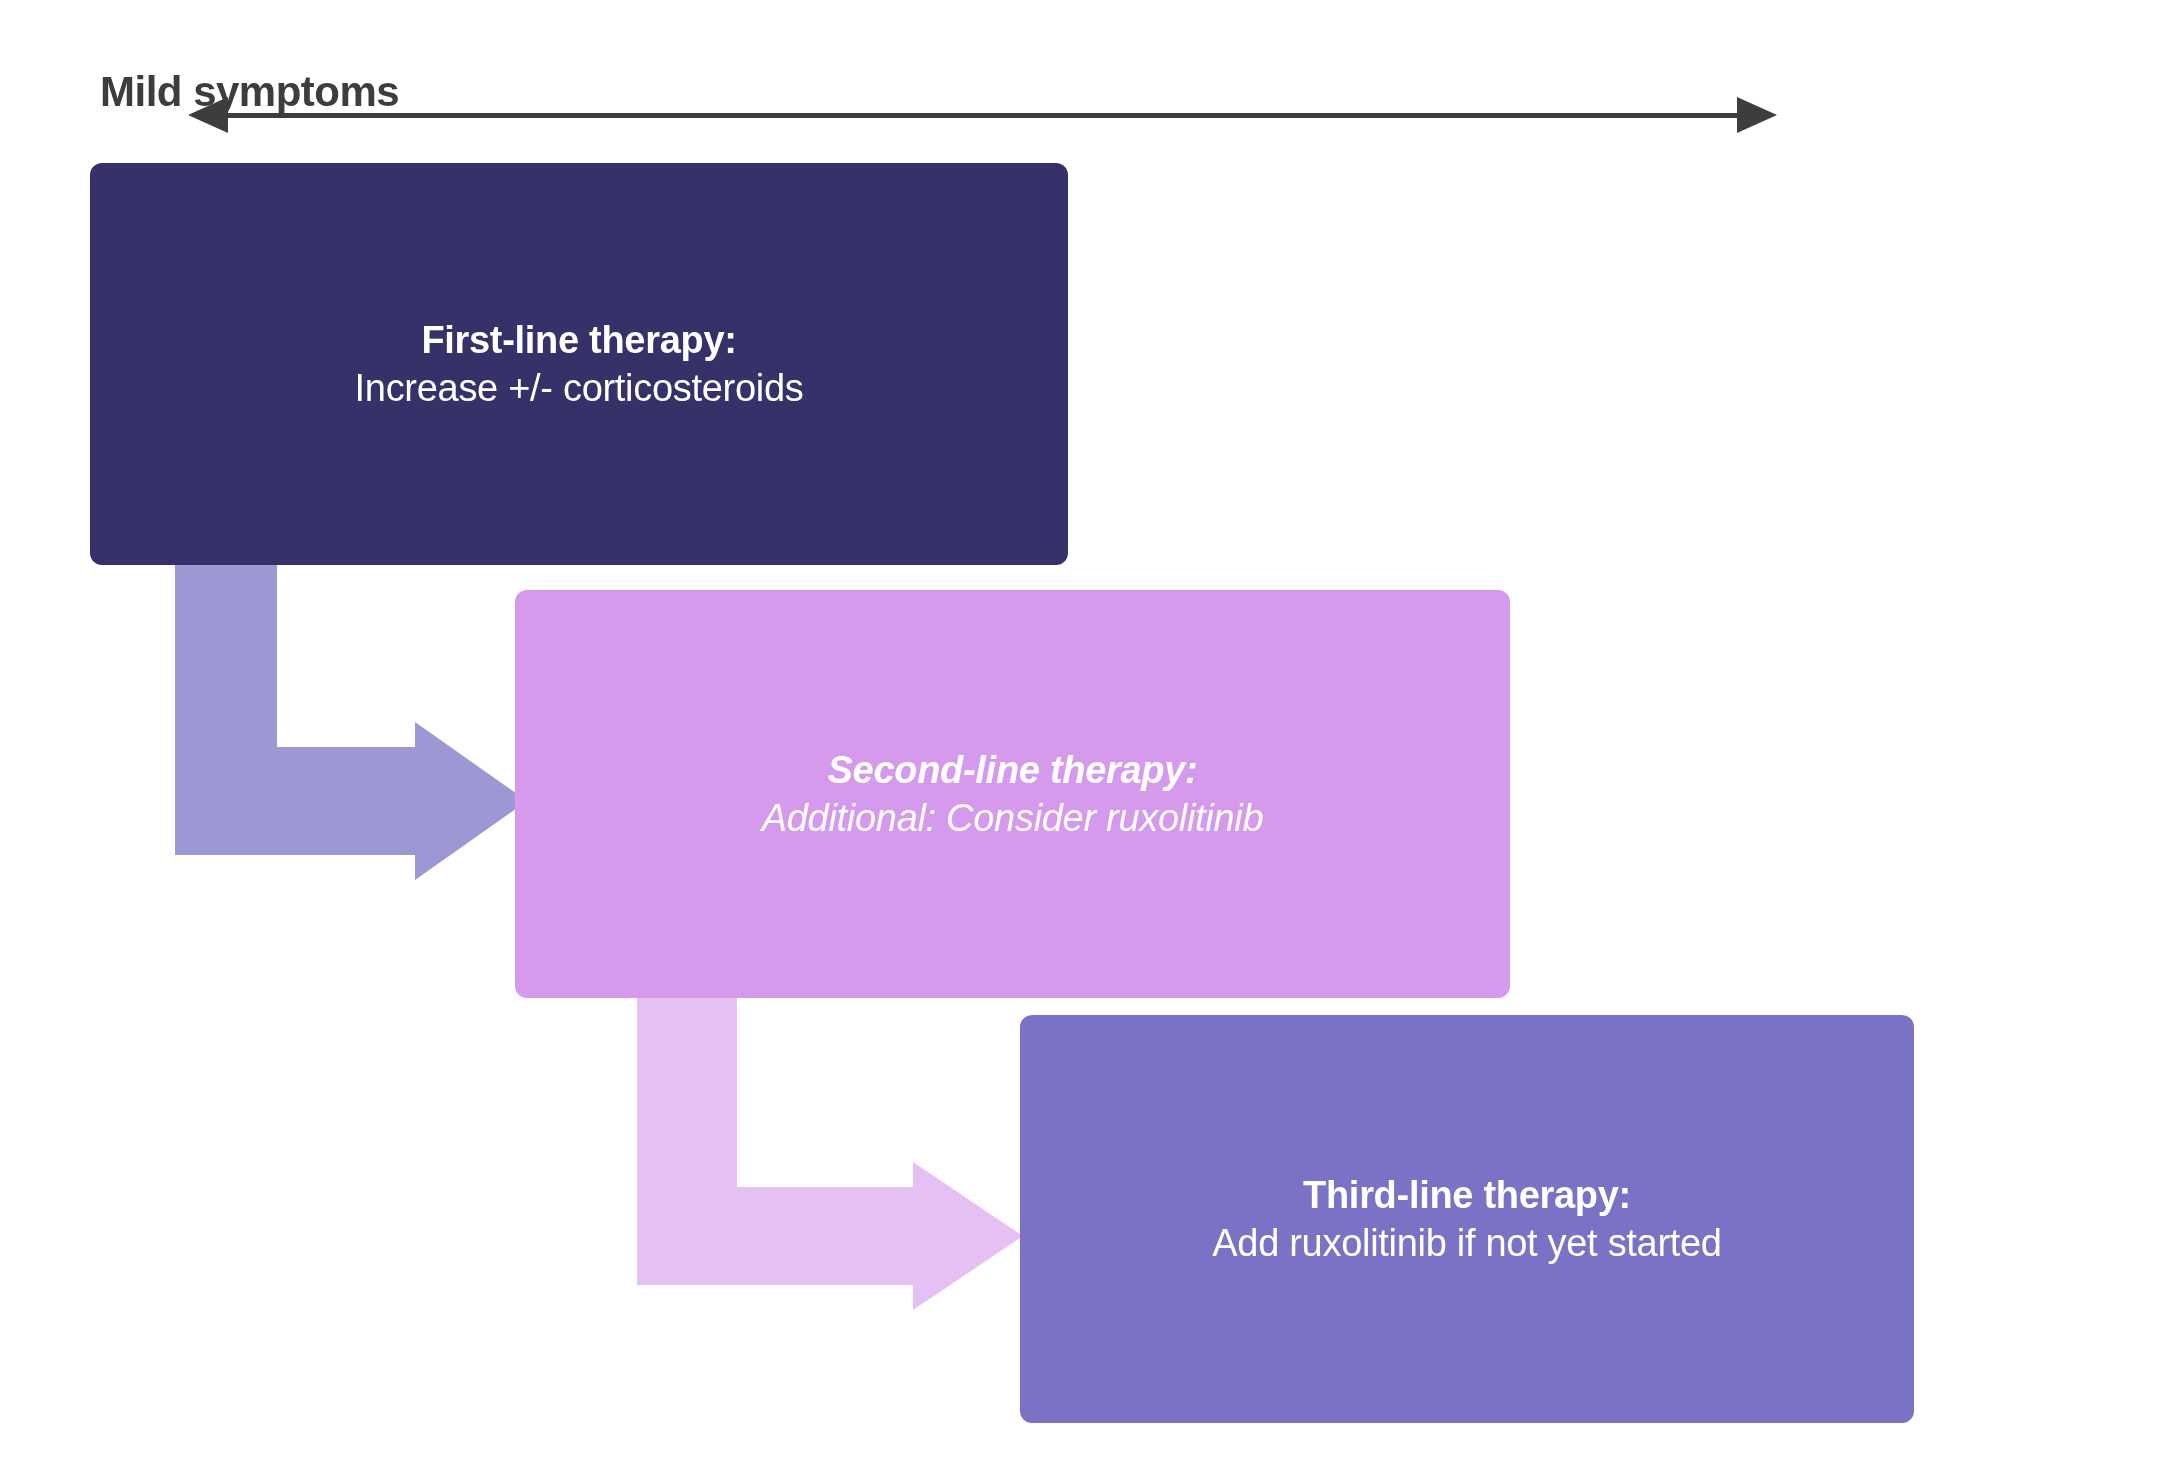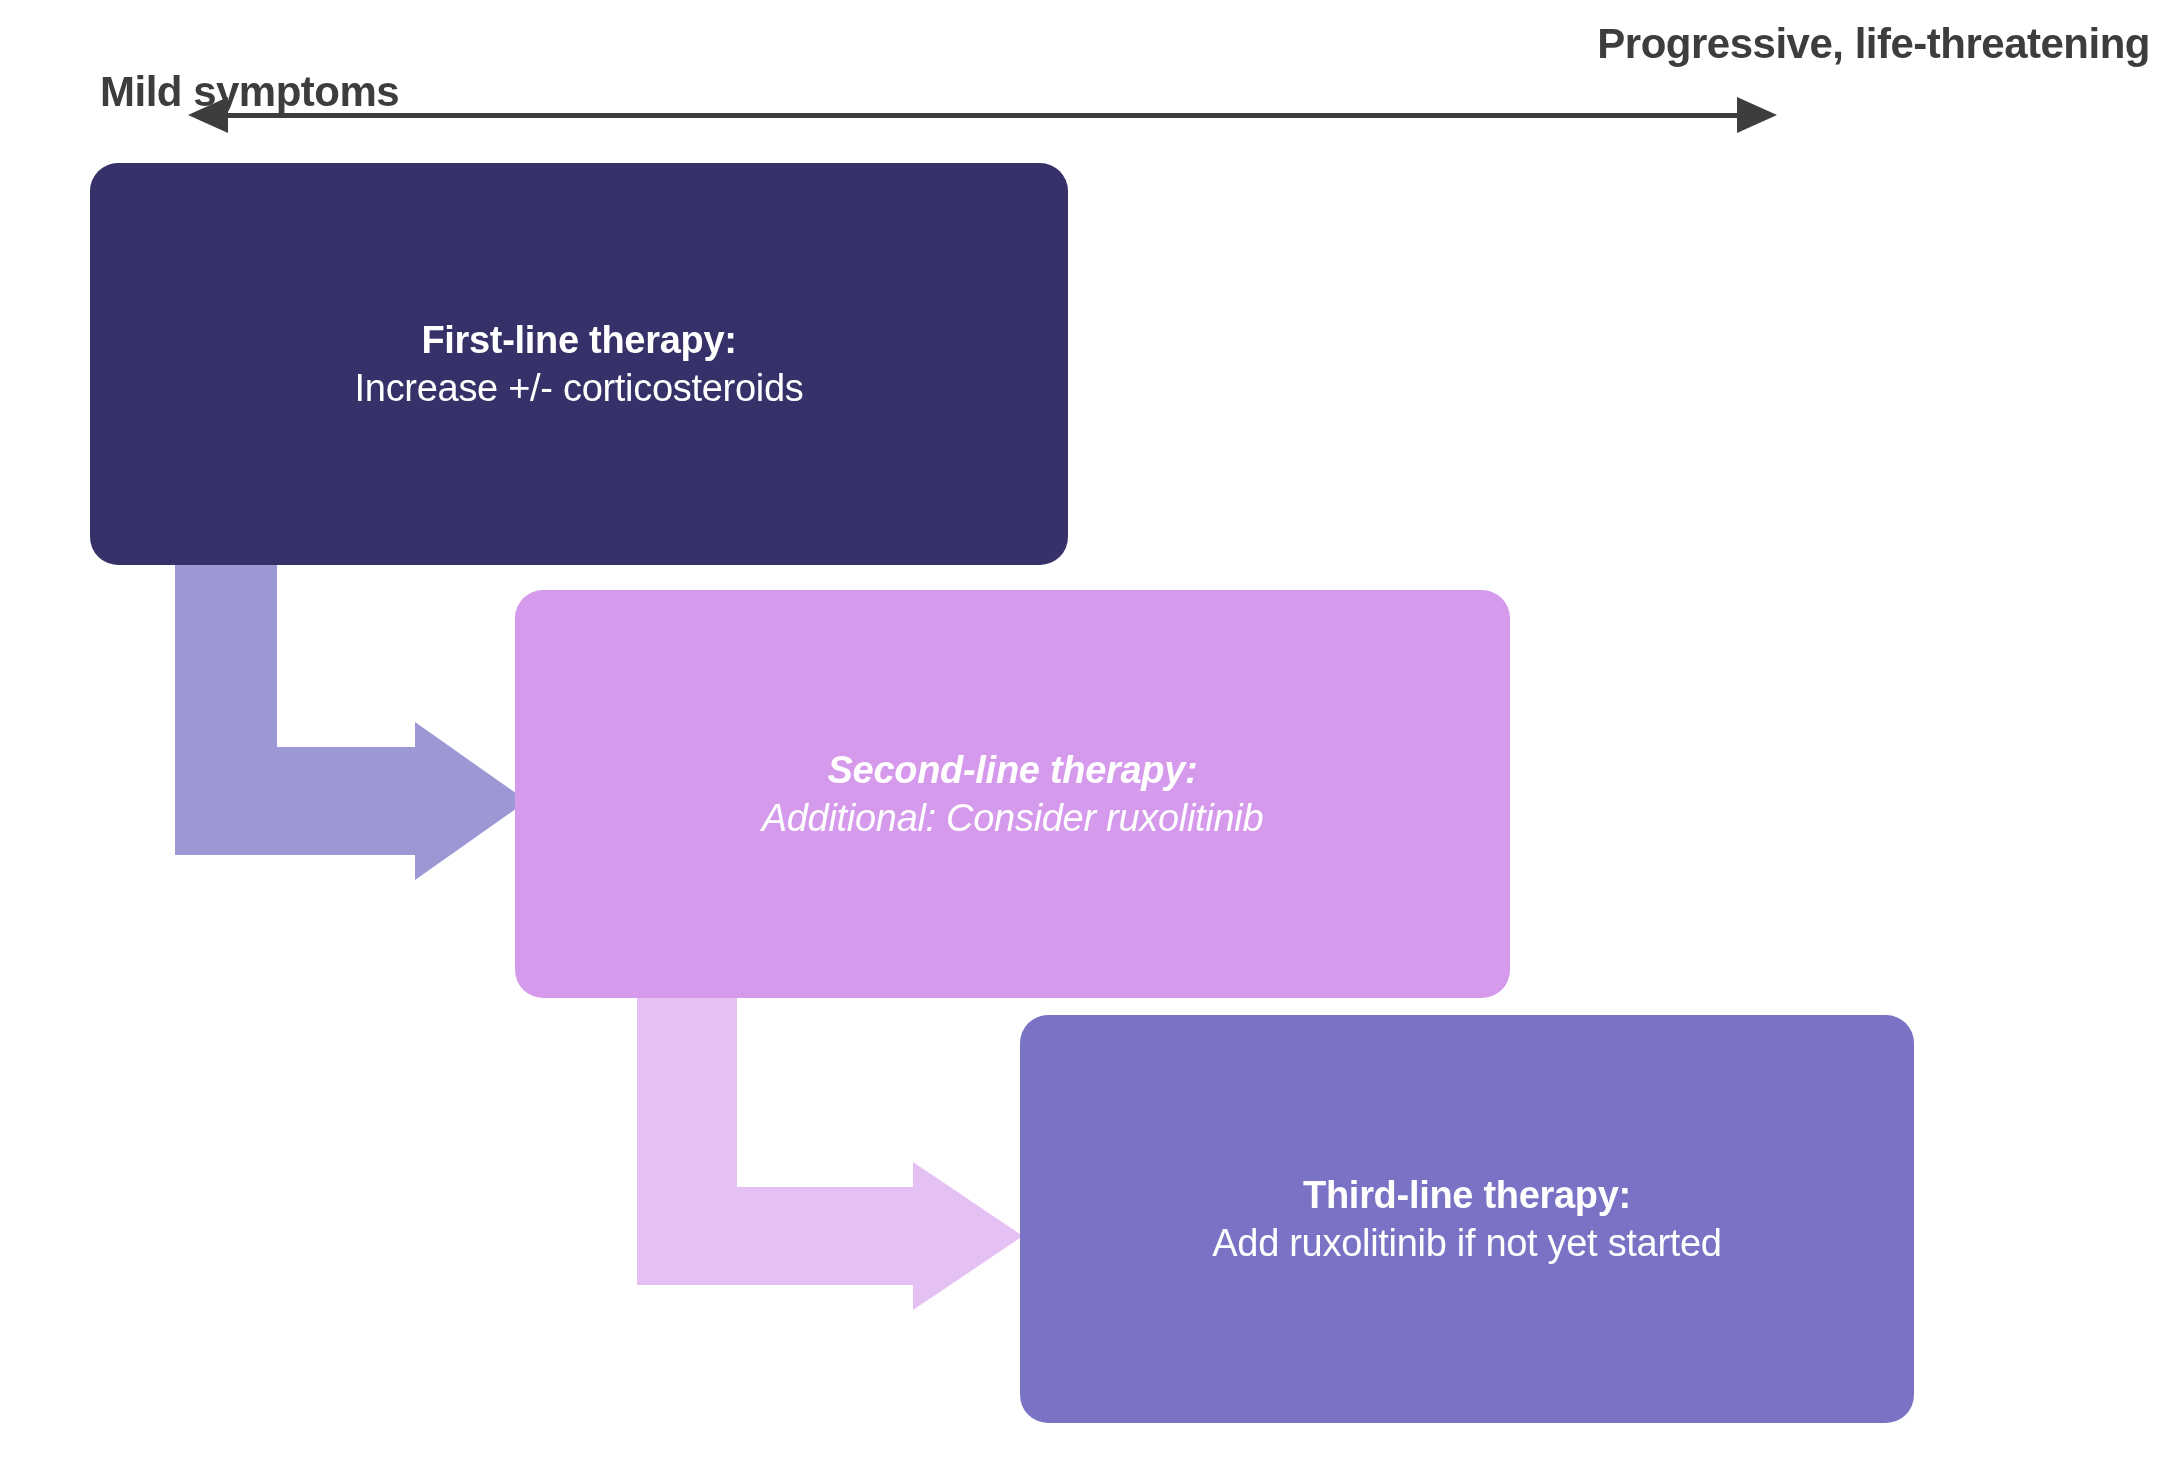--- a/index.html
+++ b/index.html
@@ -43,21 +43,21 @@
     border-right: 40px solid var(--axis, #3d3d3d);
   }
   .axis-head-right {
     left: 1737px;
     border-left: 40px solid var(--axis, #3d3d3d);
   }
 
   
   .box {
     position: absolute;
-    border-radius: 28px;
+    border-radius: 12px;
     color: var(--box-text, #ffffff);
     display: flex;
     flex-direction: column;
     justify-content: center;
     align-items: center;
     text-align: center;
     z-index: 2;
     font-size: 38px;
     line-height: 48px;
     letter-spacing: -0.3px;
@@ -123,21 +123,20 @@
     border-bottom: 74px solid transparent;
     border-left: 110px solid var(--arrow-second, #e4c1f2);
   }
 </style>
 </head>
 <body>
 
 <div class="stage">
 
   <div class="axis-label left">Mild symptoms</div>
-  <div class="axis-label right">Progressive, life-threatening</div>
   <div class="axis-line"></div>
   <div class="axis-head axis-head-left"></div>
   <div class="axis-head axis-head-right"></div>
 
   <div class="box box1">
     <div class="box-title">First-line therapy:</div>
     <div class="box-body">Increase +/- corticosteroids</div>
   </div>
 
   <div class="elbow elbow1-v"></div>

